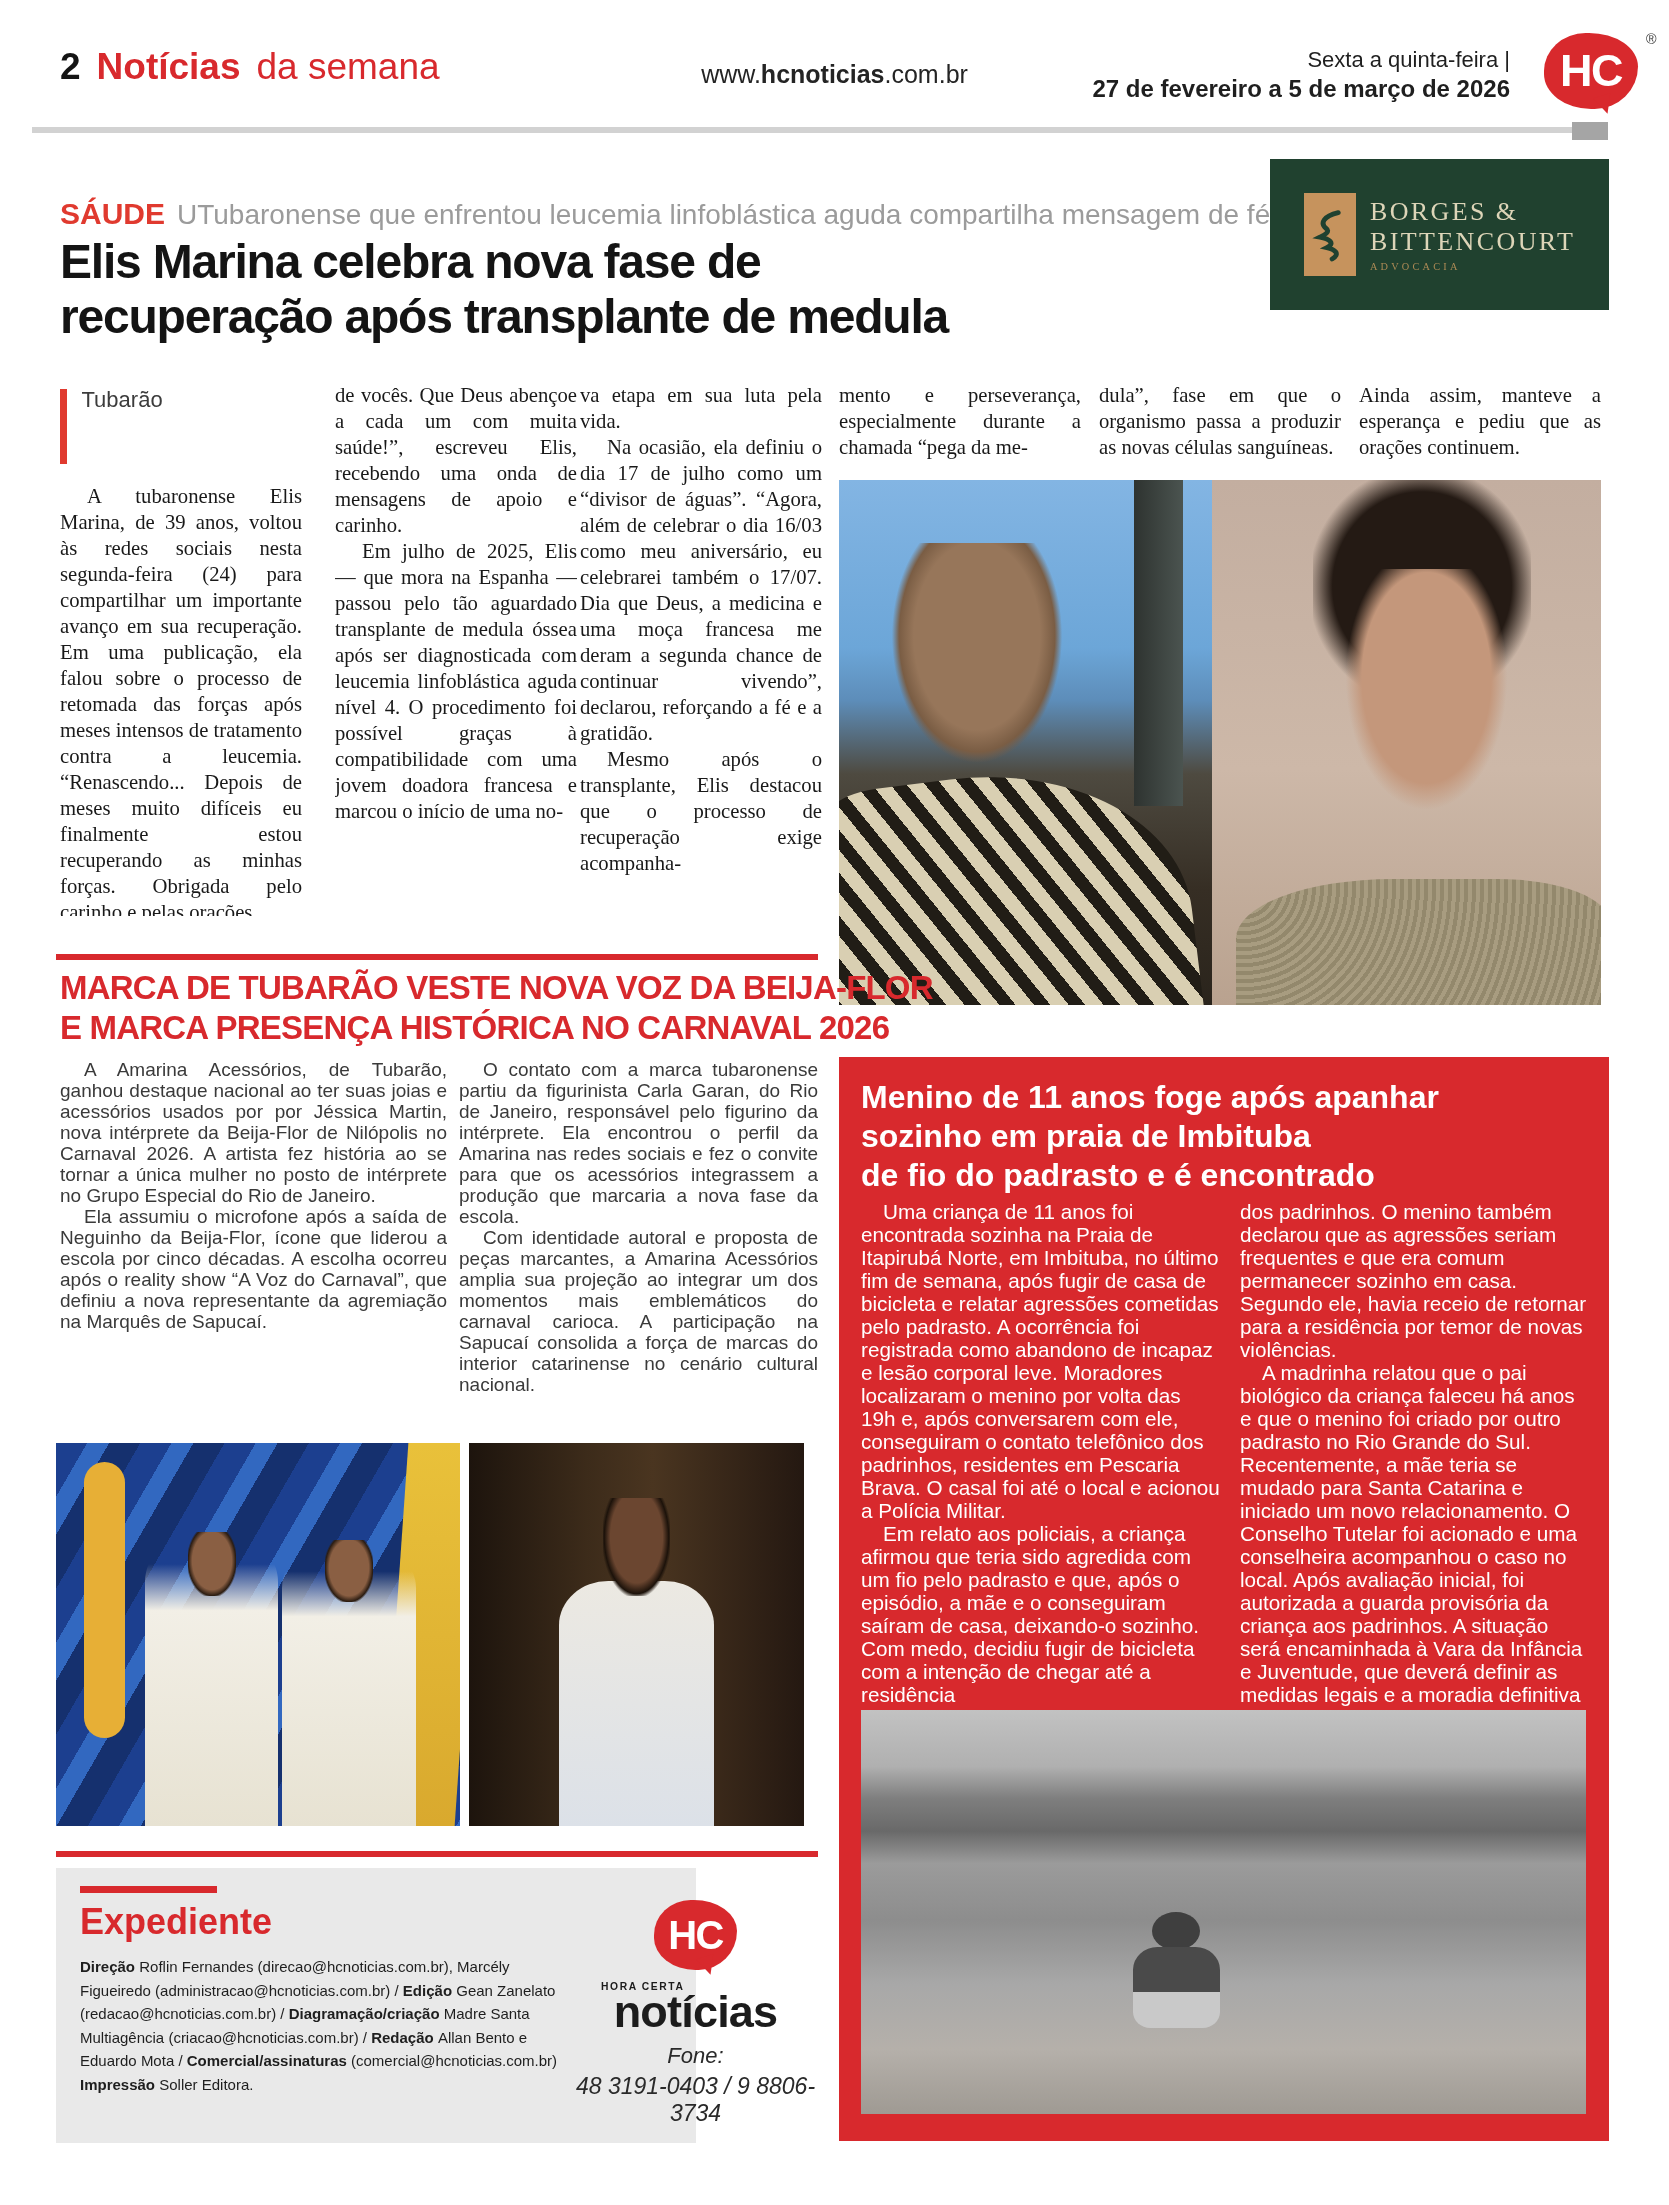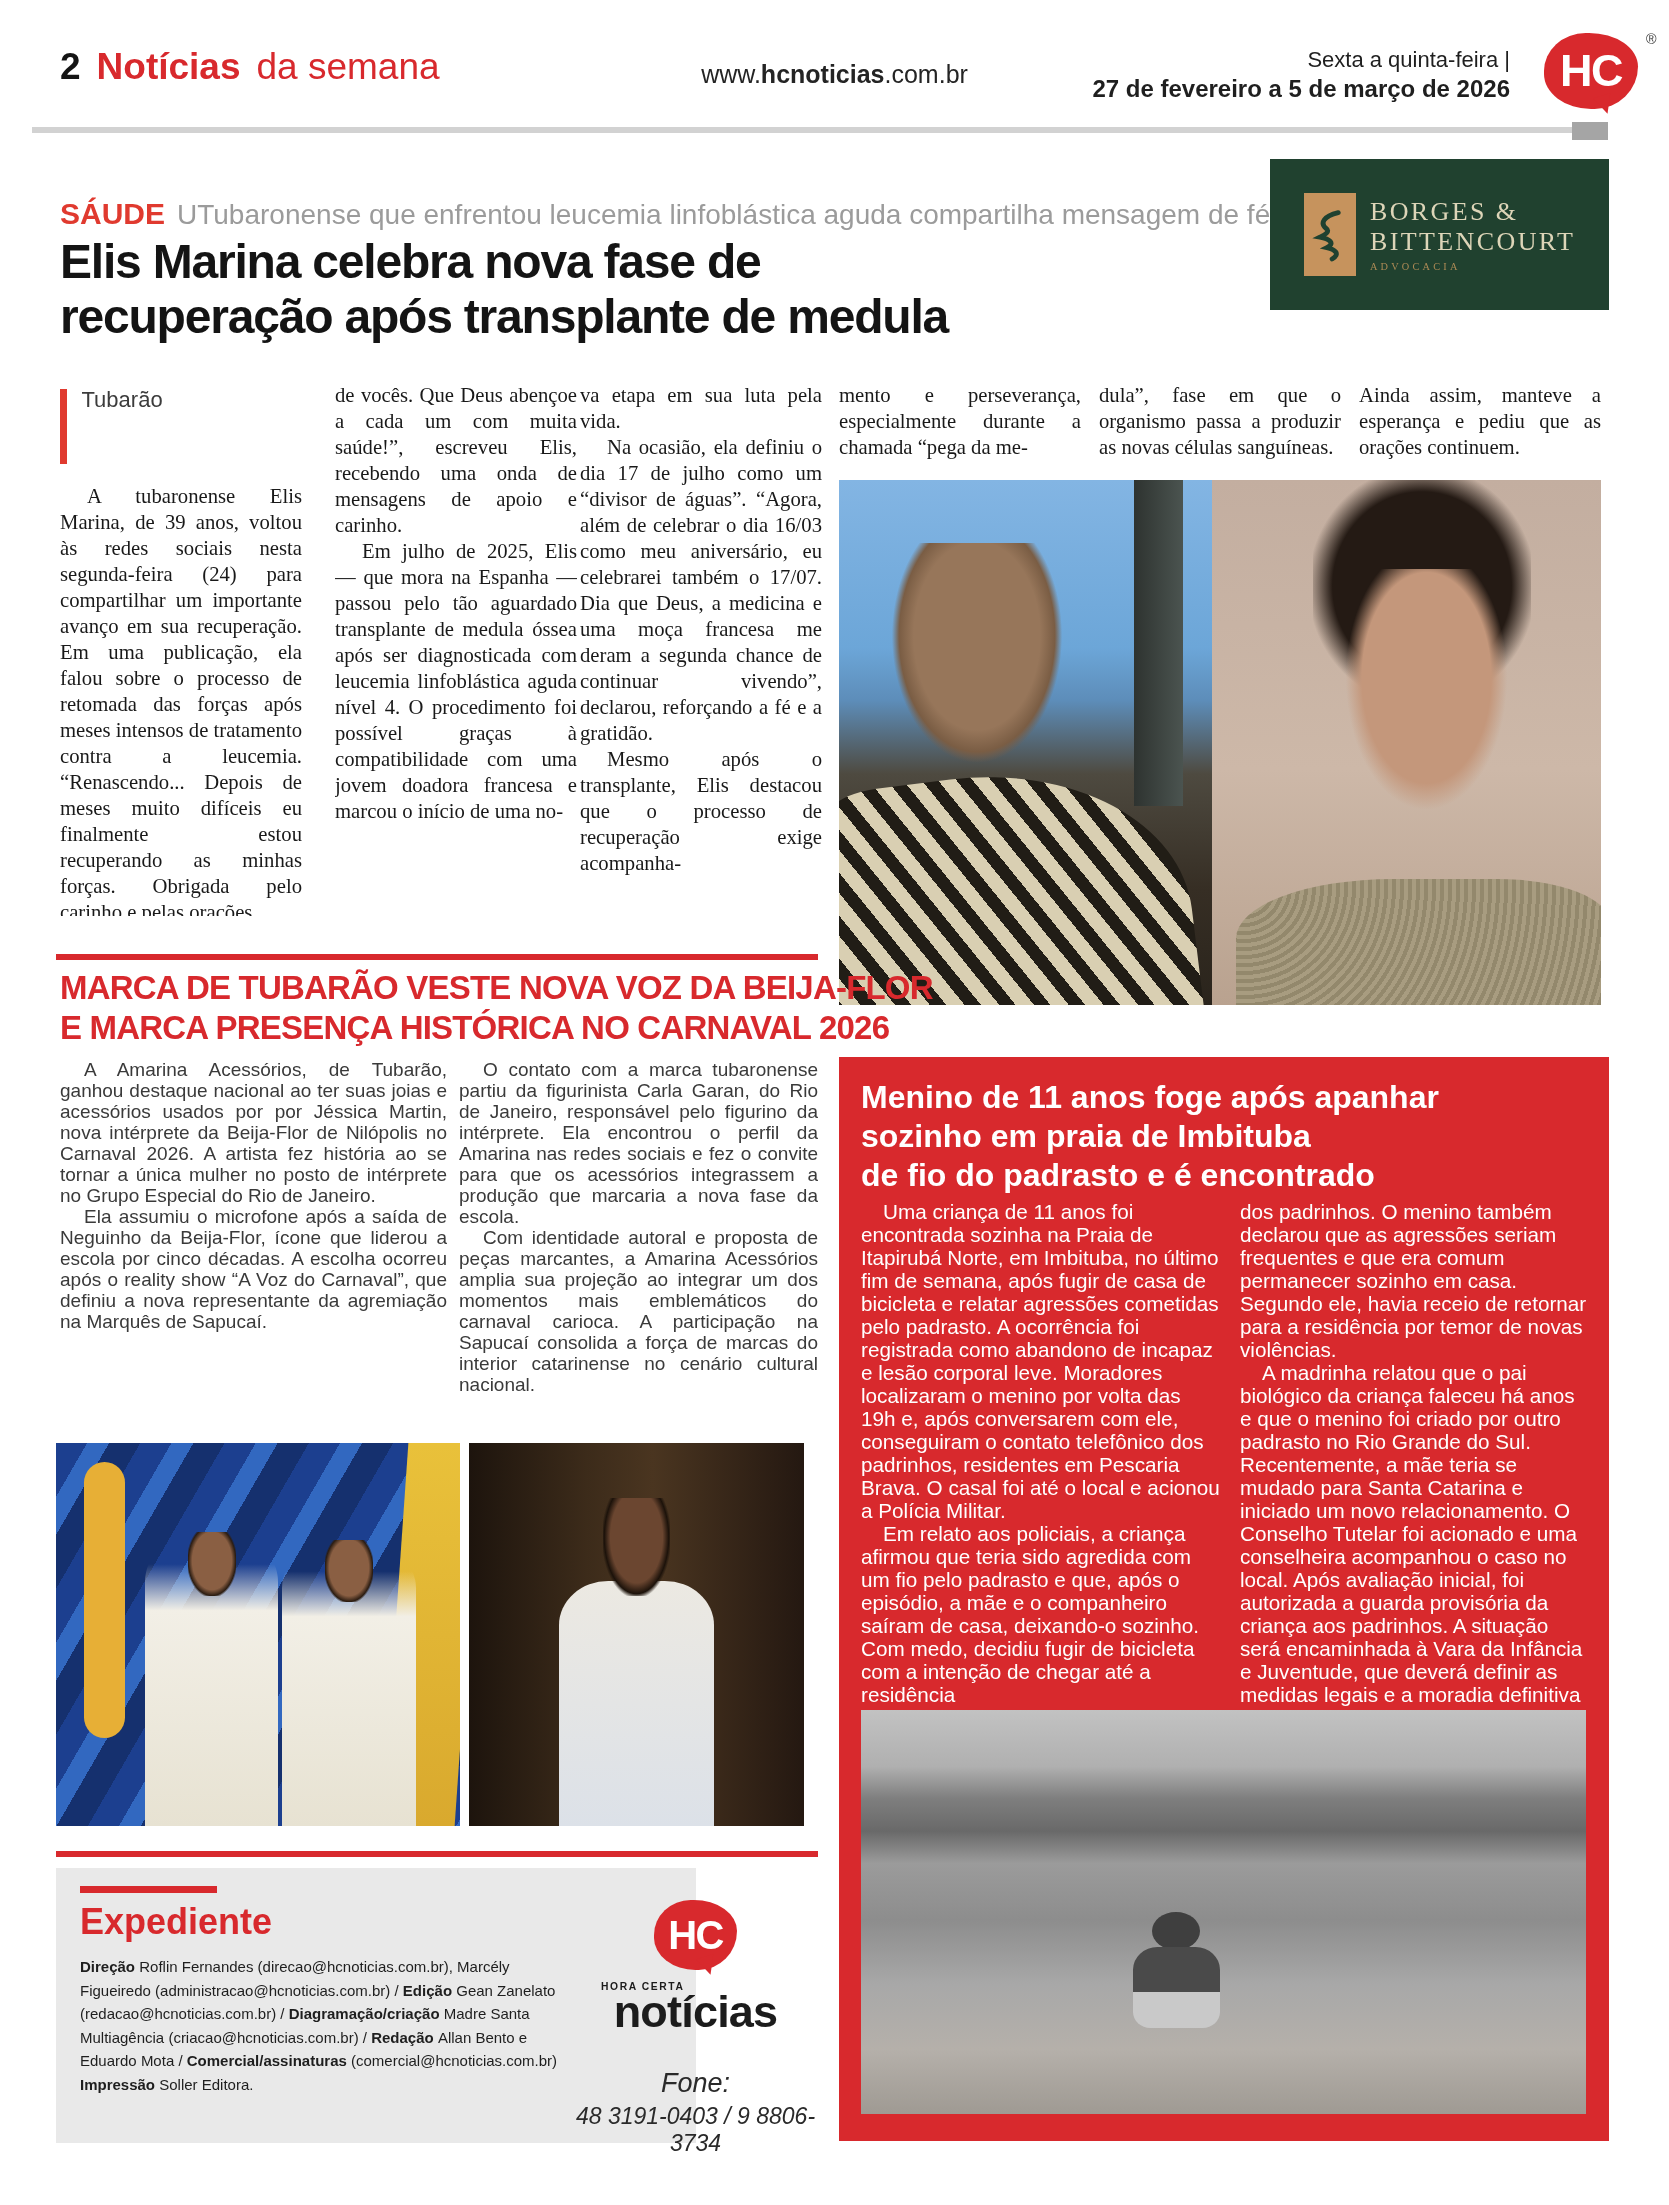--- a/index.html
+++ b/index.html
@@ -114,21 +114,21 @@
   .expediente{position:absolute;left:56px;top:1868px;width:640px;height:275px;background:#e9e9e9;}
   .exp-bar{position:absolute;left:24px;top:17.5px;width:137px;height:7.2px;background:var(--red);}
   .exp-title{position:absolute;left:24px;top:33px;font-size:36px;font-weight:bold;color:var(--red);}
   .exp-text{position:absolute;left:24px;top:87px;width:499px;font-size:15px;line-height:23.5px;color:#1e1e1e;}
   .bseg{font-weight:bold;}
   .exp-logo{position:absolute;left:518px;top:32px;width:243px;text-align:center;}
   .exp-logo .hc-blob{width:83px;height:70px;font-size:40px;margin:0 auto;}
   .exp-hora{font-size:10.3px;font-weight:bold;letter-spacing:1.6px;color:#1c1c1c;text-align:left;
             margin:11px 0 -6.4px 27px;}
   .exp-noticias{font-size:45px;font-weight:bold;color:#1c1c1c;letter-spacing:-0.8px;}
-  .exp-fone-label{font-style:italic;font-size:27px;color:#2a2a2a;margin-top:30px;}
+  .exp-fone-label{font-style:italic;font-size:22px;color:#2a2a2a;margin-top:5px;}
   .exp-fone-num{font-style:italic;font-size:23px;color:#2a2a2a;margin-top:4.8px;}
 
   
   .police-box{position:absolute;left:839px;top:1057px;width:770px;height:1084px;background:var(--red);}
   .pol-title{position:absolute;left:22px;top:20.7px;font-size:32px;line-height:39px;font-weight:bold;color:#ffffff;}
   .pol-col{position:absolute;top:143px;height:509px;font-size:20.7px;line-height:23px;color:#ffffff;overflow:hidden;}
   #pc1{left:22px;width:359px;}
   #pc2{left:401px;width:350px;}
   .pol-col .para.ind{text-indent:22px;}
   .pol-photo{position:absolute;left:22px;top:653px;width:725px;height:404px;overflow:hidden;
@@ -266,21 +266,21 @@
   </div>
 
   <div class="police-box">
     <div class="pol-title">
       <div>Menino de 11 anos foge após apanhar</div>
       <div>sozinho em praia de Imbituba</div>
       <div>de fio do padrasto e é encontrado</div>
     </div>
     <div class="pol-col" id="pc1">
         <p class="para ind">Uma criança de 11 anos foi encontrada sozinha na Praia de Itapirubá Norte, em Imbituba, no último fim de semana, após fugir de casa de bicicleta e relatar agressões cometidas pelo padrasto. A ocorrência foi registrada como abandono de incapaz e lesão corporal leve. Moradores localizaram o menino por volta das 19h e, após conversarem com ele, conseguiram o contato telefônico dos padrinhos, residentes em Pescaria Brava. O casal foi até o local e acionou a Polícia Militar.</p>
-        <p class="para ind">Em relato aos policiais, a criança afirmou que teria sido agredida com um fio pelo padrasto e que, após o episódio, a mãe e o companheiro saíram de casa, deixando-o sozinho. Com medo, decidiu fugir de bicicleta com a intenção de chegar até a residência</p>
+        <p class="para ind">Em relato aos policiais, a criança afirmou que teria sido agredida com um fio pelo padrasto e que, após o episódio, a mãe e o conseguiram saíram de casa, deixando-o sozinho. Com medo, decidiu fugir de bicicleta com a intenção de chegar até a residência</p>
       </div>
     <div class="pol-col" id="pc2">
         <p class="para">dos padrinhos. O menino também declarou que as agressões seriam frequentes e que era comum permanecer sozinho em casa. Segundo ele, havia receio de retornar para a residência por temor de novas violências.</p>
         <p class="para ind">A madrinha relatou que o pai biológico da criança faleceu há anos e que o menino foi criado por outro padrasto no Rio Grande do Sul. Recentemente, a mãe teria se mudado para Santa Catarina e iniciado um novo relacionamento. O Conselho Tutelar foi acionado e uma conselheira acompanhou o caso no local. Após avaliação inicial, foi autorizada a guarda provisória da criança aos padrinhos. A situação será encaminhada à Vara da Infância e Juventude, que deverá definir as medidas legais e a moradia definitiva do menino.</p>
       </div>
     <div class="pol-photo">
       <div class="child">
         <div class="child-head"></div>
         <div class="child-body"></div>
       </div>

